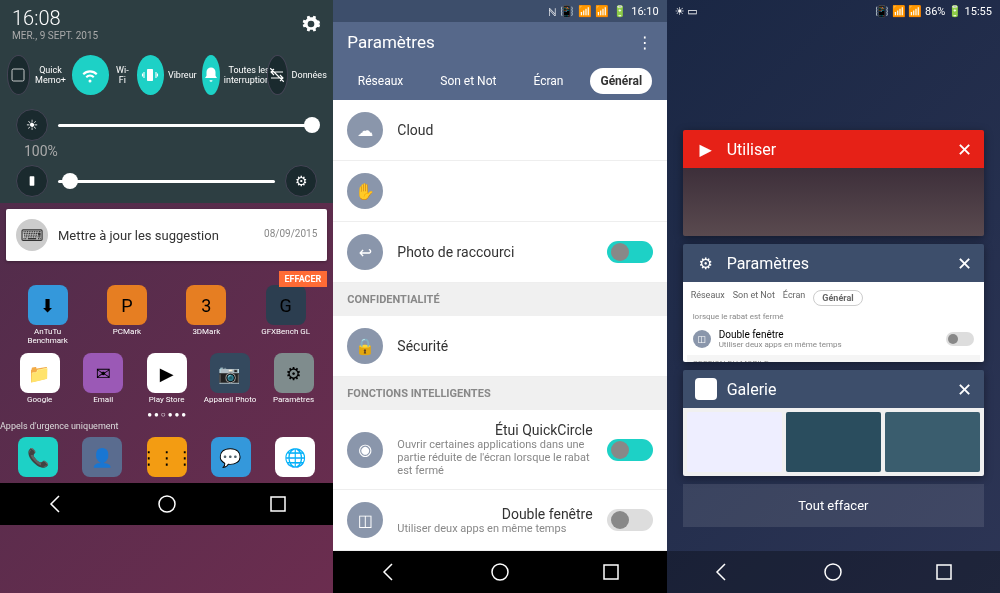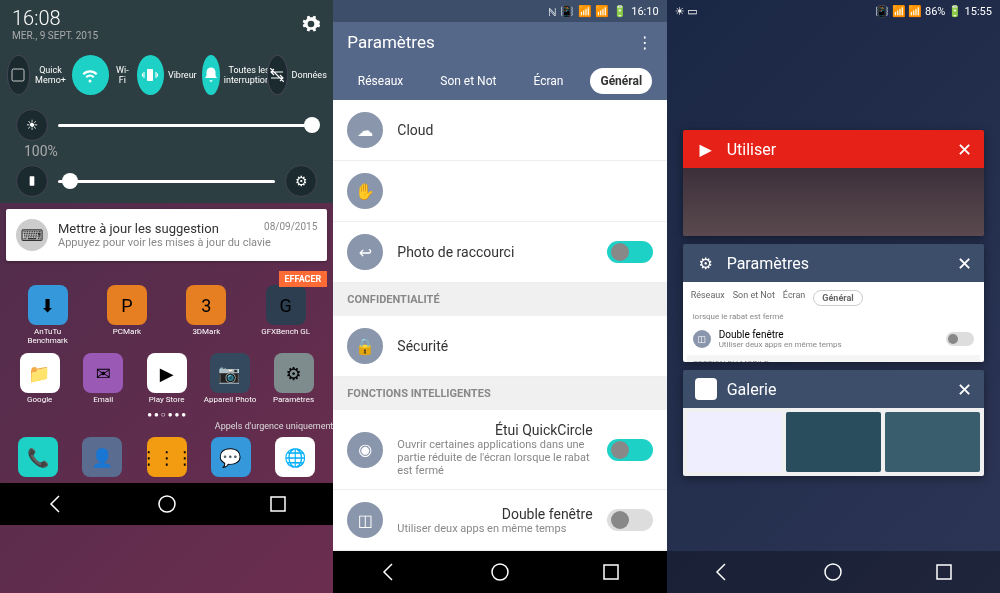--- a/index.html
+++ b/index.html
@@ -29,21 +29,21 @@
 .notif-title { font-size: 13px; }
 .notif-sub { font-size: 11px; color: #888; }
 .notif-date { font-size: 10px; color: #888; }
 .effacer { background: #ff6b35; color: #fff; font-size: 9px; padding: 3px 6px; position: absolute; right: 6px; margin-top: 4px; font-weight: bold; }
 .apps-row { display: flex; justify-content: space-around; padding: 4px 8px; }
 .app { display: flex; flex-direction: column; align-items: center; gap: 2px; width: 56px; }
 .app-icon { width: 40px; height: 40px; border-radius: 8px; display: flex; align-items: center; justify-content: center; font-size: 18px; }
 .app-label { font-size: 8px; color: #fff; text-align: center; }
 .dots { text-align: center; color: #fff; padding: 2px; font-size: 8px; }
 .dock { display: flex; justify-content: space-around; padding: 6px; }
-.dock-emergency { font-size: 9px; color: #ddd; text-align: right; }
+.dock-emergency { font-size: 9px; color: #ddd; text-align: left; }
 .navbar { height: 42px; background: #000; display: flex; justify-content: space-around; align-items: center; }
 .nav-btn { width: 24px; height: 24px; stroke: #fff; fill: none; stroke-width: 1.5; }
 
 
 .p2 { background: #f5f5f5; }
 .p2-status { background: #3d4e6b; height: 22px; display: flex; justify-content: flex-end; align-items: center; color: #fff; font-size: 11px; padding: 0 8px; gap: 4px; }
 .p2-header { background: #56688a; color: #fff; padding: 10px 14px; display: flex; justify-content: space-between; align-items: center; }
 .p2-title { font-size: 17px; }
 .p2-tabs { background: #56688a; display: flex; justify-content: space-around; align-items: center; padding: 6px 8px; gap: 4px; }
 .p2-tab { color: #fff; font-size: 12px; padding: 6px 10px; }
@@ -160,21 +160,20 @@
       <div class="slider-circle">⚙</div>
     </div>
   </div>
   <div class="notif">
     <div class="notif-icon">⌨</div>
     <div style="flex:1">
       <div style="display:flex;justify-content:space-between">
           <span class="notif-title">Mettre à jour les suggestion</span>
           <span class="notif-date">08/09/2015</span>
         </div>
-      <div class="notif-sub">Appuyez pour voir les mises à jour du clavie</div>
     </div>
   </div>
   <div style="position:relative;height:14px">
       <span class="effacer">EFFACER</span>
     </div>
   <div class="apps-row">
     <div class="app">
         <div class="app-icon" style="background:#3498db">⬇</div>
         <div class="app-label">AnTuTu Benchmark</div>
       </div>
@@ -361,20 +360,21 @@
       <div class="card-icon" style="background:#fff;border-radius:4px">🖼</div>
       <span>Galerie</span>
       <span class="card-close">✕</span>
     </div>
     <div class="card-body gal-body">
       <div class="gal-thumb" style="background:#eef"></div>
       <div class="gal-thumb" style="background:#2a4d5e"></div>
       <div class="gal-thumb" style="background:#3a5d6e"></div>
     </div>
   </div>
+  <div class="clear-all">Tout effacer</div>
   <div class="navbar" style="position:absolute;bottom:0;width:100%;background:rgba(0,0,0,0.3)">
     <svg class="nav-btn" viewBox="0 0 24 24">
         <path d="M15 4l-8 8 8 8"></path>
       </svg>
     <svg class="nav-btn" viewBox="0 0 24 24">
         <circle cx="12" cy="12" r="8"></circle>
       </svg>
     <svg class="nav-btn" viewBox="0 0 24 24">
         <rect x="5" y="5" width="14" height="14"></rect>
       </svg>

